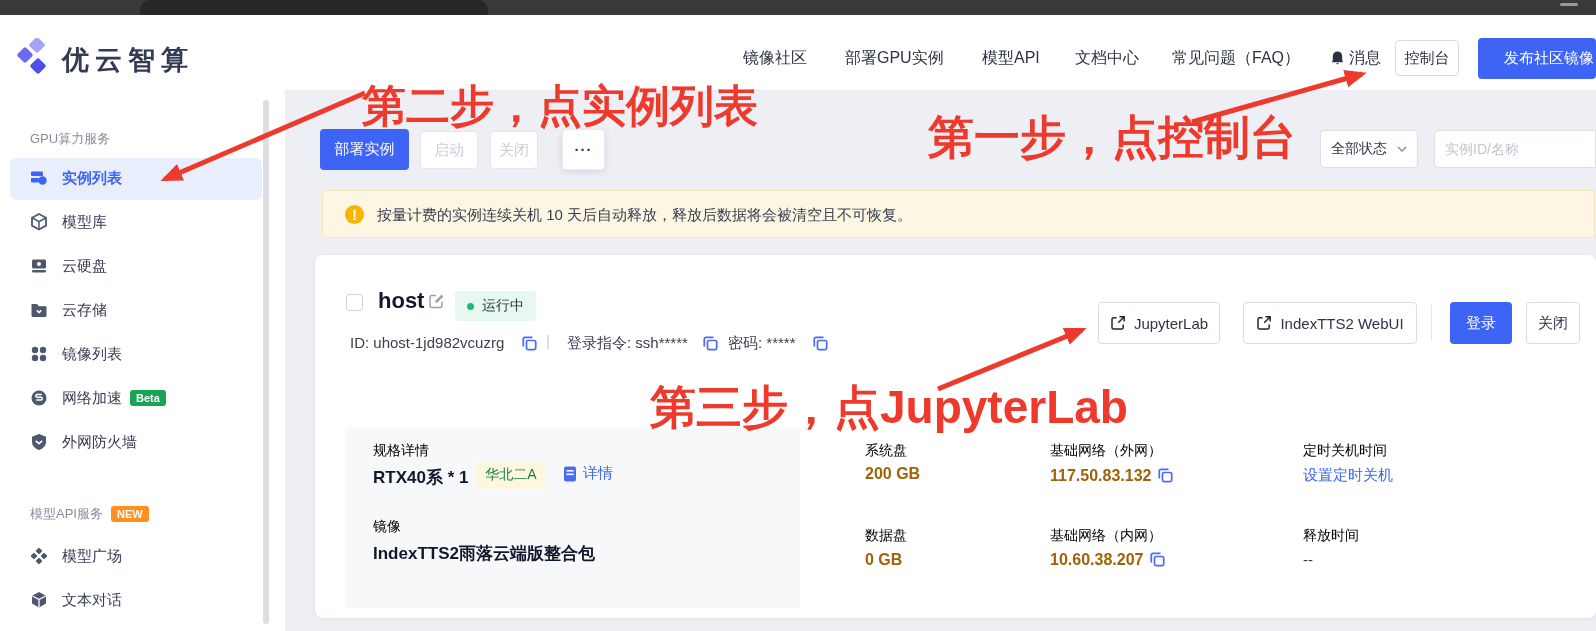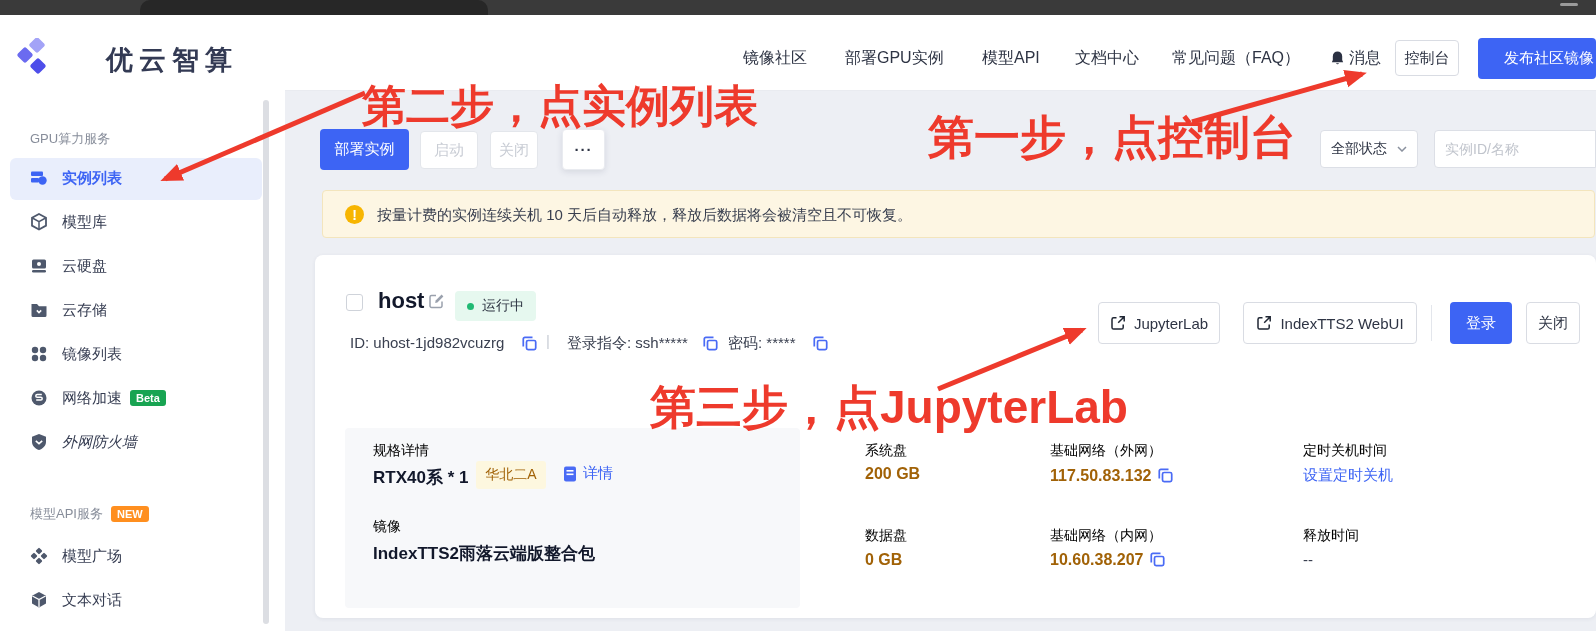--- a/index.html
+++ b/index.html
@@ -44,21 +44,21 @@
   .stat-badge{background:#e6f8ef;border-radius:4px;display:flex;align-items:center;padding:0 12px;height:30px;}
   .dot{width:7px;height:7px;border-radius:50%;background:#20b973;margin-right:8px;}
   .stat-badge span{font-size:14px;color:#2d3442;}
   .meta{font-size:15px;color:#3a4050;}
   .sep{font-size:15px;color:#c9cdd6;}
   .panel{background:#f7f8fa;border-radius:4px;}
   .f-label{font-size:14px;color:#000000;}
   .f-value{font-size:16px;font-weight:bold;color:#a16207;}
   .f-value-lg{font-size:17px;font-weight:bold;color:#12182b;}
   .link{font-size:15px;color:#3d64f4;cursor:pointer;}
-  .region{background:#fdf7df;border-radius:3px;color:#a16207;font-size:14px;display:flex;align-items:center;justify-content:center;}
+  .region{background:#fdf7df;border-radius:3px;color:#15803d;font-size:14px;display:flex;align-items:center;justify-content:center;}
   .vdiv{width:1px;height:36px;background:#e3e6ec;}
   
   .anno{color:#ee3a2c;font-weight:bold;white-space:nowrap;z-index:55;line-height:1;}
   .overlay{position:absolute;left:0;top:0;z-index:60;pointer-events:none;}
 </style>
 </head>
 <body>
 
 <div class="screen">
 
@@ -67,21 +67,21 @@
     <div class="dash"></div>
   </div>
 
   <div class="abs hdr-bg"></div>
 
   <svg class="abs" style="left:16px;top:38px;" width="36" height="40" viewBox="0 0 36 40">
     <rect x="15" y="1" width="12" height="12" rx="2" transform="rotate(45 21 7)" fill="#a3a3f7"></rect>
     <rect x="3" y="11" width="12" height="12" rx="2" transform="rotate(45 9 17)" fill="#6b6bf0"></rect>
     <rect x="16" y="22" width="12" height="12" rx="2" transform="rotate(45 22 28)" fill="#4e4eea"></rect>
   </svg>
-  <div class="abs logo-text" style="left:62px;top:42px;margin-left:44px;">优云智算</div>
+  <div class="abs logo-text" style="left:62px;top:42px;">优云智算</div>
 
   <div class="abs nav-item" style="left:743px;top:48px;">镜像社区</div>
   <div class="abs nav-item" style="left:845px;top:48px;">部署GPU实例</div>
   <div class="abs nav-item" style="left:982px;top:48px;">模型API</div>
   <div class="abs nav-item" style="left:1075px;top:48px;">文档中心</div>
   <div class="abs nav-item" style="left:1172px;top:48px;">常见问题（FAQ）</div>
 
   <div class="abs" style="left:1330px;top:48px;display:flex;align-items:center;cursor:pointer;">
     <svg width="15" height="17" viewBox="0 0 16 17">
       <path d="M8 1a5 5 0 0 0-5 5v4L2 12.5h12L13 10V6a5 5 0 0 0-5-5z" fill="#2b3142"></path>
@@ -145,21 +145,21 @@
 
   <div class="abs sb-item" style="left:30px;top:378px;">
     <svg width="18" height="18" viewBox="0 0 18 18">
       <circle cx="9" cy="9" r="7.5" fill="#4e586c"></circle>
       <path d="M11.8 5.5H7.2a1.4 1.4 0 0 0 0 2.8h3.6a1.4 1.4 0 0 1 0 2.8H6.2" stroke="#fff" stroke-width="1.5" fill="none"></path>
     </svg>
     <span class="lbl">网络加速</span>
     <span class="badge-beta">Beta</span>
   </div>
 
-  <div class="abs sb-item" style="left:30px;top:422px;font-style:italic;">
+  <div class="abs sb-item" style="left:30px;top:422px;">
     <svg width="18" height="18" viewBox="0 0 18 18">
       <path d="M9 1l7 2.8v5c0 4-2.9 6.9-7 8.2-4.1-1.3-7-4.2-7-8.2v-5z" fill="#4e586c"></path>
       <path d="M5.8 7.8L9 10.6l3.2-2.8" stroke="#fff" stroke-width="1.6" fill="none"></path>
     </svg>
     <span class="lbl">外网防火墙</span>
   </div>
 
   <div class="abs" style="left:30px;top:505px;display:flex;align-items:center;">
     <span class="sb-title">模型API服务</span>
     <span class="badge-new">NEW</span>

